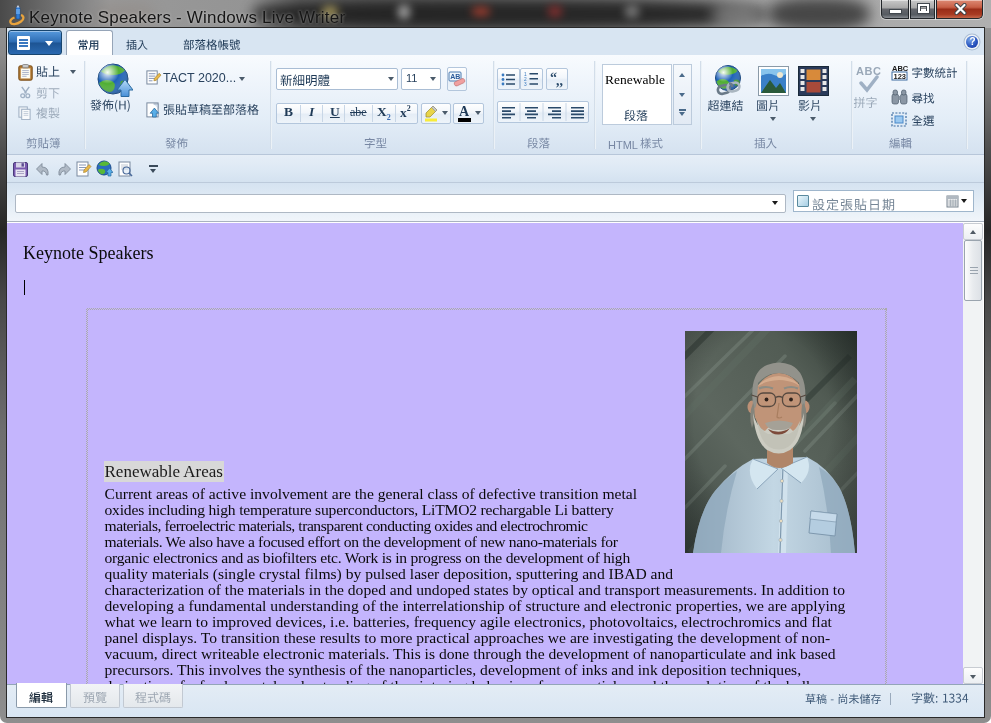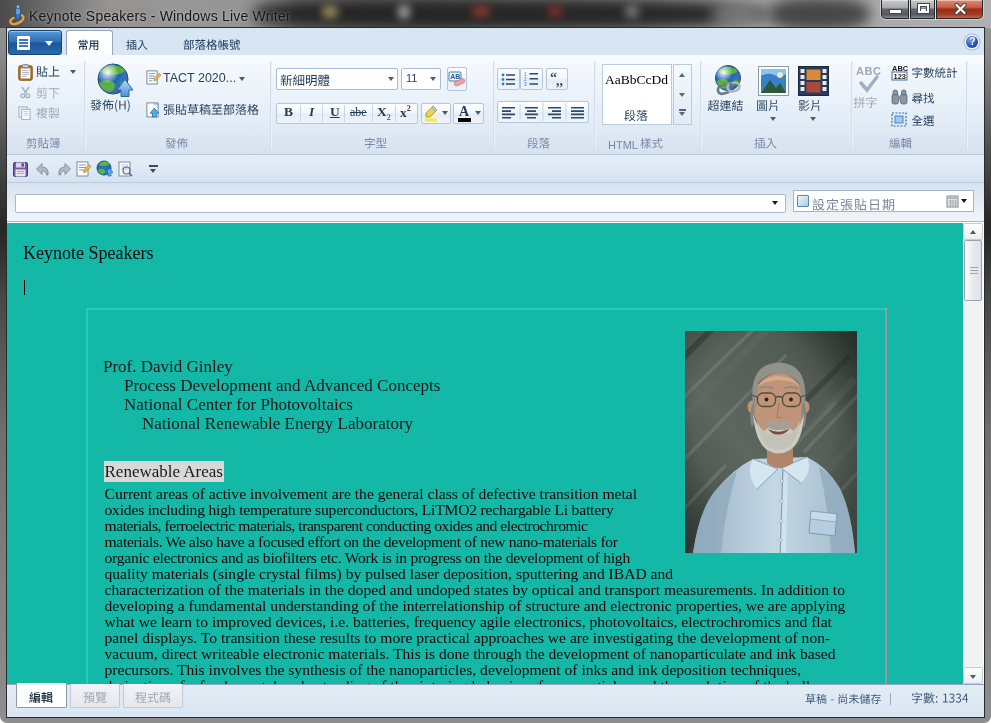--- a/index.html
+++ b/index.html
@@ -1,20 +1,20 @@
 <!DOCTYPE html>
 <html><head><meta charset="utf-8"><style>
 *{margin:0;padding:0;box-sizing:border-box}
 html,body{width:991px;height:723px;overflow:hidden}
 body{font-family:"Liberation Sans",sans-serif;position:relative;background:#fff}
 .abs,.ic,.dd{position:absolute}
 #frame{position:absolute;inset:0;border-radius:7px;background:linear-gradient(180deg,#9c9c9c 0,#8a8a8a 55px,#4e4e4e 150px,#262626 230px,#484848 300px,#6e6e6e 430px,#808080 580px,#8e8e8e 100%);overflow:hidden}
 #titlebar{position:absolute;left:0;top:0;width:991px;height:28px;overflow:hidden;background:linear-gradient(90deg,#4a4a4a 0,#757575 60px,#999 110px,#949494 250px,#6a6a6a 300px,#a0a0a0 660px,#b0b0b0 100%)}
 .blob{position:absolute;filter:blur(7px);border-radius:40%}
-#ttext{position:absolute;left:29px;top:8px;font-size:14px;color:#161616;letter-spacing:.2px;text-shadow:0 0 3px rgba(255,255,255,.5)}
+#ttext{position:absolute;left:29px;top:8px;font-size:17px;color:#161616;letter-spacing:.2px;text-shadow:0 0 3px rgba(255,255,255,.5)}
 .cap{position:absolute;top:0;height:19px;border:1px solid #23272b;border-top:none;box-shadow:0 0 0 1px rgba(255,255,255,.4),inset 0 1px 0 rgba(255,255,255,.45)}
 #bmin{left:881px;width:28px;border-radius:0 0 0 5px;background:linear-gradient(180deg,#c9c9c9 0,#a9a9a9 42%,#64666c 52%,#565b61 82%,#888c92 100%)}
 #bmax{left:910px;width:25px;background:linear-gradient(180deg,#c9c9c9 0,#a9a9a9 42%,#64666c 52%,#565b61 82%,#888c92 100%)}
 #bclose{left:936px;width:47px;border-radius:0 0 5px 0;background:linear-gradient(180deg,#dd8a74 0,#c75f46 40%,#9a2d18 52%,#a83a22 80%,#c4664a 100%)}
 #client{position:absolute;left:7px;top:28px;width:977px;height:689px;background:#fff;box-shadow:0 0 0 1px #2a2a2a}
 #tabrow{position:absolute;left:7px;top:28px;width:977px;height:27px;background:#d8e5f2}
 #appbtn{position:absolute;left:8px;top:30px;width:54px;height:25px;border:1px solid #17456e;border-radius:3px;background:linear-gradient(180deg,#5699dc 0,#2e6db4 48%,#1d5493 52%,#2a69b0 100%);box-shadow:inset 0 1px 0 rgba(255,255,255,.4)}
 #tabsel{position:absolute;left:66px;top:30px;width:47px;height:25px;background:#fff;border:1px solid #96a5b8;border-bottom:none;border-radius:3px 3px 0 0}
 #help{position:absolute;left:966px;top:36px;width:12px;height:12px;border-radius:50%;background:radial-gradient(circle at 35% 30%,#7aa7e8 0,#2a56c0 55%,#16329a 100%);box-shadow:0 0 0 1.5px rgba(255,255,255,.8),0 0 0 2.5px #aabdd4}
 #help:after{content:"?";position:absolute;left:3.5px;top:0px;font-size:10px;font-weight:bold;color:#fff}
@@ -22,21 +22,21 @@
 .gsep{position:absolute;top:61px;height:88px;width:2px;background:linear-gradient(90deg,#c6d4e3,#f8fbfd)}
 .rbtn{position:absolute;border:1px solid #b3c6dc;border-radius:2px;background:linear-gradient(180deg,#fefefe 0,#f2f6fb 45%,#e5edf6 55%,#eef4fa 100%)}
 .navy{color:#29425e}
 .dd{width:0;height:0;border-left:3.5px solid transparent;border-right:3.5px solid transparent;border-top:4px solid #4a5a6a}
 .ddk{border-top-color:#1a1a1a}
 .combo{position:absolute;background:#fff;border:1px solid #a9bdd4;border-radius:2px}
 #qat{position:absolute;left:7px;top:155px;width:977px;height:28px;background:linear-gradient(180deg,#e6eef7 0,#dce8f4 60%,#d4e2f0 100%);border-bottom:1px solid #bccadb}
 #trow{position:absolute;left:7px;top:183px;width:977px;height:39px;background:linear-gradient(180deg,#d5e3f1 0,#e4edf6 55%,#f0f5fa 100%);border-bottom:1px solid #a8b2bf}
 #tinput{position:absolute;left:15px;top:194px;width:771px;height:19px;background:#fff;border:1px solid #aeb8c4;border-radius:2px}
 #dpanel{position:absolute;left:793px;top:190px;width:181px;height:22px;background:#fff;border:1px solid #9fb6cc}
-#doc{position:absolute;left:7px;top:223px;width:956px;height:461px;background:#14b8a6;overflow:hidden}
+#doc{position:absolute;left:7px;top:223px;width:956px;height:461px;background:#c4b5fd;overflow:hidden}
 .serif{font-family:"Liberation Serif",serif}
 .dotH{position:absolute;height:2px}.dotV{position:absolute;width:2px}.dotH,.dotV{background:repeating-conic-gradient(#ababab 0% 25%,transparent 0% 50%);background-size:2px 2px}
 #caret{position:absolute;left:16.5px;top:57px;width:1.5px;height:15px;background:#000}
 #sbar{position:absolute;left:963px;top:223px;width:20px;height:461px;background:#f1f3f4}
 .sarr{position:absolute;left:0;width:20px;height:17px;background:linear-gradient(180deg,#fdfdfd,#eceff2);border:1px solid #c8ccd2;border-radius:2px}
 #sthumb{position:absolute;left:1px;top:17px;width:18px;height:61px;border:1px solid #9aa4ae;border-radius:2px;background:linear-gradient(90deg,#fdfdfd,#e8ebee 50%,#dde1e6)}
 #bbar{position:absolute;left:7px;top:684px;width:977px;height:33px;background:linear-gradient(180deg,#e3ecf5 0,#d9e6f3 100%);border-top:1px solid #93a5b8}
 .btab{position:absolute;top:684px;height:24px;border:1px solid #c2c9d2;border-top:none;background:linear-gradient(180deg,#f2f4f6,#e4e8ec);border-radius:0 0 2px 2px}
 #btabsel{position:absolute;left:16px;top:683px;width:51px;height:25px;background:#fff;border:1px solid #8a9aaa;border-top:none;border-radius:0 0 2px 2px}
 </style></head><body>
@@ -203,21 +203,21 @@
   <g stroke="#2a4a6a" stroke-width="1.6">
     <path d="M5 6.8 H18 M5 10.1 H14 M5 13.4 H18 M5 16.7 H14"></path>
     <path d="M28 6.8 H41 M30 10.1 H39 M28 13.4 H41 M30 16.7 H39"></path>
     <path d="M51 6.8 H64 M55 10.1 H64 M51 13.4 H64 M55 16.7 H64"></path>
     <path d="M74 6.8 H87 M74 10.1 H87 M74 13.4 H87 M74 16.7 H87"></path>
   </g>
   <path d="M23 2 V20 M46 2 V20 M69 2 V20" stroke="#c8d6e6"></path>
 </svg>
 
 <div class="abs" style="left:602px;top:64px;width:70px;height:61px;background:#fff;border:1px solid #bccbdc"></div>
-<div class="abs serif" style="left:605px;top:72px;font-size:13.5px;color:#000">AaBbCcDd</div>
+<div class="abs serif" style="left:605px;top:72px;font-size:13.5px;color:#000">Renewable</div>
 <div class="abs" style="left:673px;top:64px;width:19px;height:61px;background:linear-gradient(180deg,#f6f9fc,#e2eaf4);border:1px solid #bccbdc">
   <div class="dd" style="left:5px;top:8px;transform:rotate(180deg);border-top-color:#4a6a8a"></div>
   <div class="dd" style="left:5px;top:28px;border-top-color:#4a6a8a"></div>
   <div class="abs" style="left:5px;top:44px;width:7px;height:1.5px;background:#4a6a8a"></div>
   <div class="dd" style="left:5px;top:47px;border-top-color:#4a6a8a"></div>
 </div>
 <div class="abs" style="left:608px;top:139px;font-size:11px;color:#7787a3">HTML</div>
 
 <svg class="ic" style="left:711px;top:65px" width="34" height="34" viewBox="0 0 34 34">
   <circle cx="17" cy="13" r="12.5" fill="#1e62b8"></circle>
@@ -327,21 +327,20 @@
     </g>
 </svg>
 <div class="dd ddk" style="left:961px;top:199px"></div>
 
 <div id="doc">
   <div class="serif abs" style="left:16px;top:20px;font-size:18px;color:#0a0a0a">Keynote Speakers</div>
   <div id="caret"></div>
   <div class="dotH" style="left:79px;top:85px;width:801px"></div>
     <div class="dotV" style="left:79px;top:85px;height:376px"></div>
     <div class="dotV" style="left:878px;top:85px;height:376px"></div>
-  <div class="serif abs" style="left:96px;top:133.5px;font-size:17px;color:#1a1a1a;line-height:19.3px;white-space:nowrap">Prof. David Ginley<br><span style="padding-left:21px"></span>Process Development and Advanced Concepts<br><span style="padding-left:21px"></span>National Center for Photovoltaics<br><span style="padding-left:39px"></span>National Renewable Energy Laboratory</div>
   <div class="serif abs" style="left:96.5px;top:238px;font-size:17px;line-height:21px;color:#1a1a1a;background:#d8d8d8;padding:0 1px">Renewable Areas</div>
   <div class="serif abs" style="left:97.5px;top:262.5px;font-size:15.6px;color:#0a0a0a;line-height:16px;white-space:nowrap">Current areas of active involvement are the general class of defective transition metal<br><span style="letter-spacing:-.2px">oxides including high temperature superconductors, LiTMO2 rechargable Li battery</span><br><span style="letter-spacing:-.45px">materials, ferroelectric materials, transparent conducting oxides and electrochromic</span><br><span style="letter-spacing:-.33px">materials. We also have a focused effort on the development of new nano-materials for</span><br><span style="letter-spacing:-.25px">organic electronics and as biofilters etc. Work is in progress on the development of high</span><br>quality materials (single crystal films) by pulsed laser deposition, sputtering and IBAD and<br>characterization of the materials in the doped and undoped states by optical and transport measurements. In addition to<br>developing a fundamental understanding of the interrelationship of structure and electronic properties, we are applying<br>what we learn to improved devices, i.e. batteries, frequency agile electronics, photovoltaics, electrochromics and flat<br>panel displays. To transition these results to more practical approaches we are investigating the development of non-<br>vacuum, direct writeable electronic materials. This is done through the development of nanoparticulate and ink based<br>precursors. This involves the synthesis of the nanoparticles, development of inks and ink deposition techniques,<br>derivation of a fundamental understanding of the sintering behavior of nanoparticles and the evolution of the bulk</div>
   <svg class="ic" style="left:678px;top:108px" width="172" height="222" viewBox="0 0 172 222">
     <defs>
       <linearGradient id="pbg" x1="0" y1="1" x2="1" y2="0">
         <stop offset="0" stop-color="#414b45"></stop>
           <stop offset=".4" stop-color="#5d675f"></stop>
           <stop offset=".75" stop-color="#525c54"></stop>
           <stop offset="1" stop-color="#333d37"></stop>
       </linearGradient>

